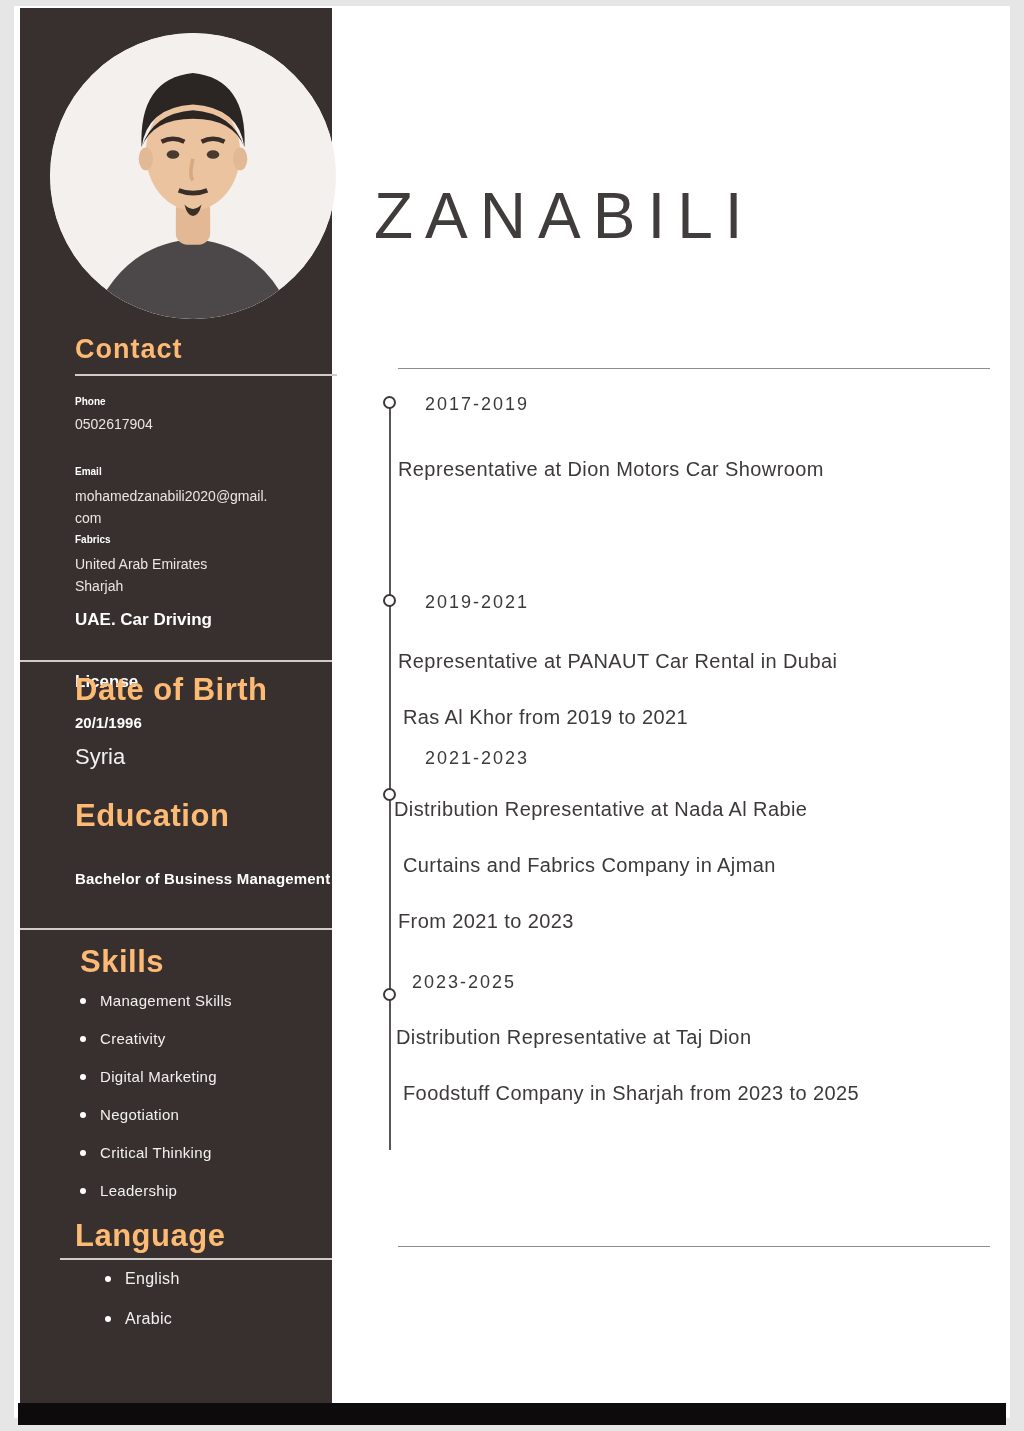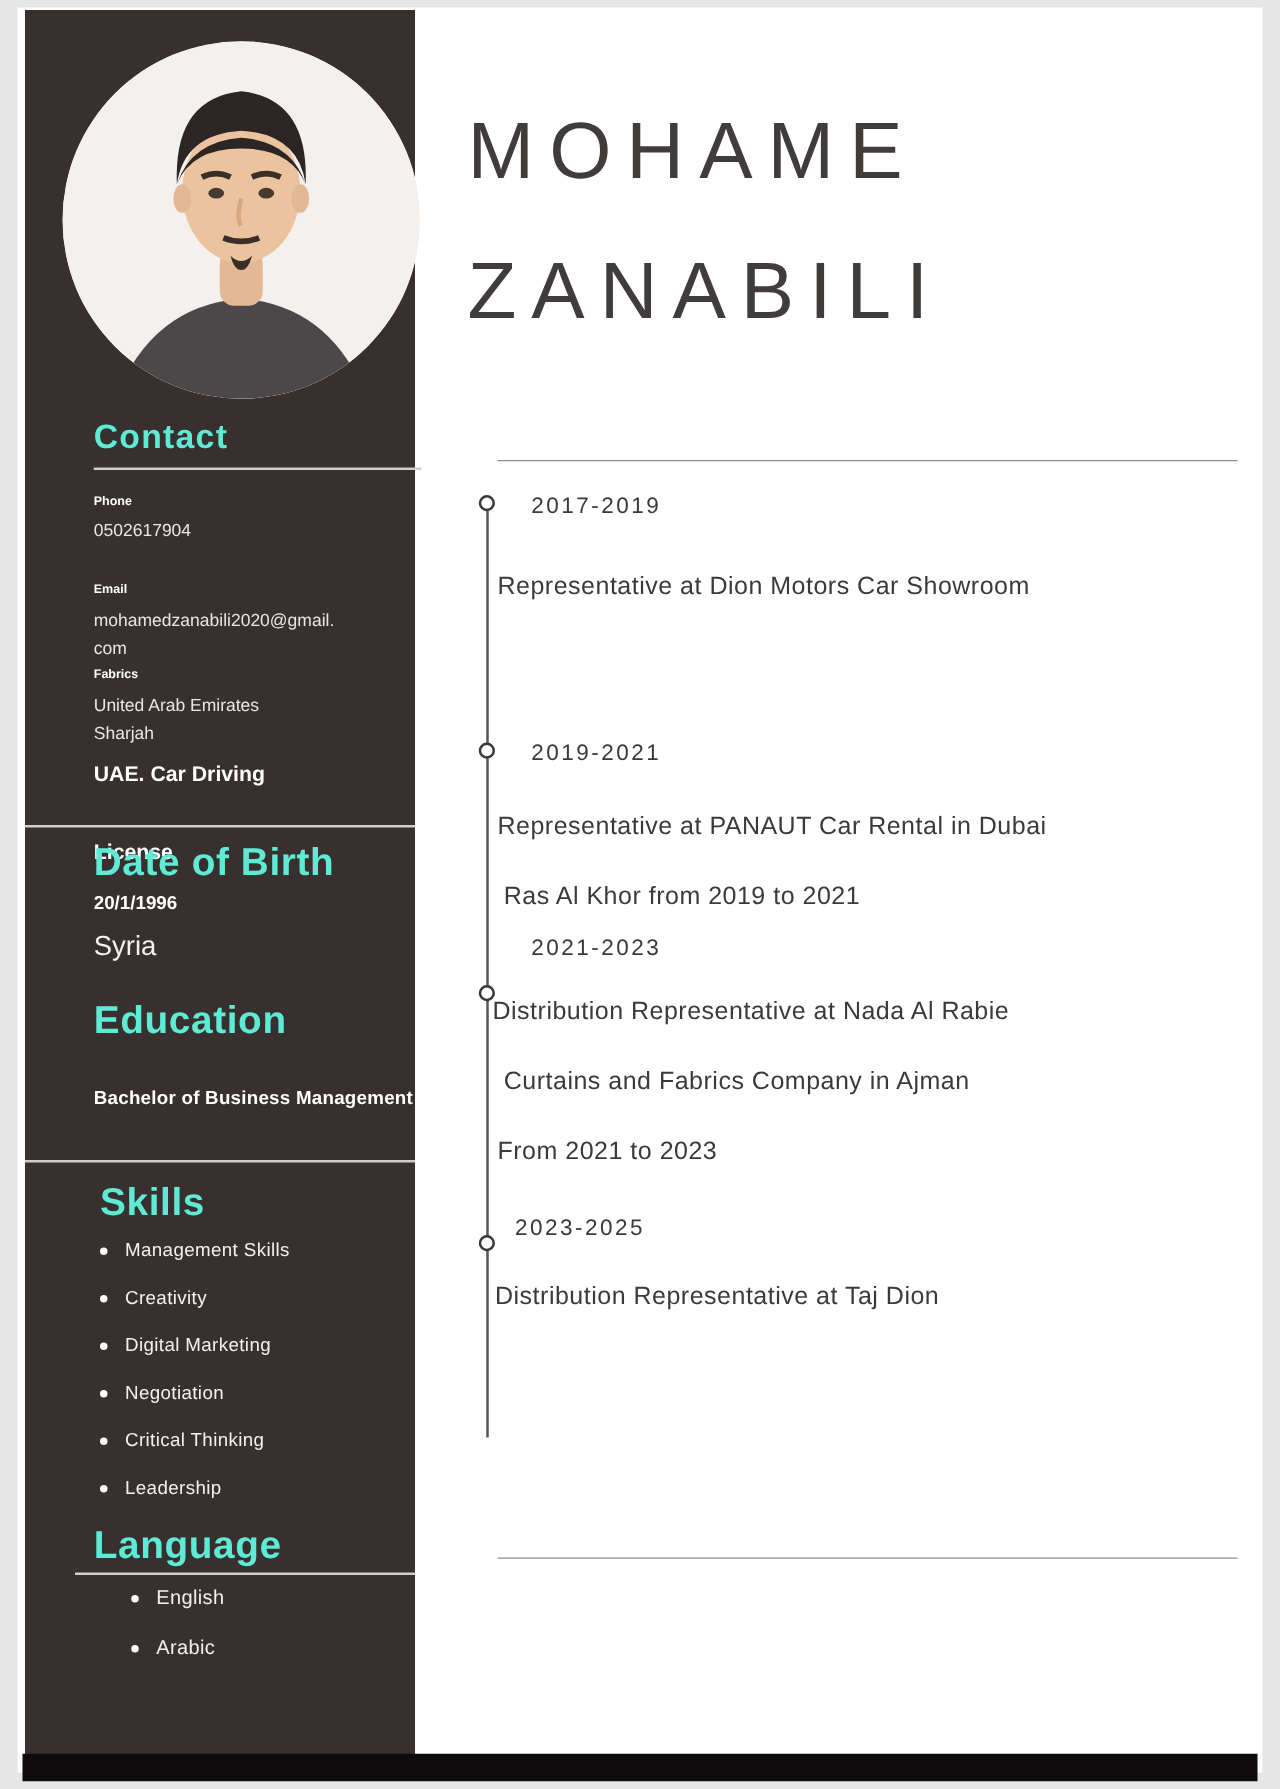--- a/index.html
+++ b/index.html
@@ -15,21 +15,21 @@
   
   .sidebar {
     position:absolute; left:20px; top:8px; width:312px; height:1397px;
     background:#37302e; color:#ffffff;
   }
   .photo-wrap {
     position:absolute; left:30px; top:25px; width:286px; height:286px;
     border-radius:50%; overflow:hidden; background:#f7f5f3;
   }
   .photo-wrap svg { width:100%; height:100%; display:block; }
-  .sb-heading { position:absolute; left:55px; color:#5eead4; font-weight:bold; }
+  .sb-heading { position:absolute; left:55px; color:#fdba74; font-weight:bold; }
   .sb-heading.h26 { font-size:27px; letter-spacing:1px; }
   .sb-heading.h24 { font-size:31px; letter-spacing:0.5px; }
   .sb-label { position:absolute; left:55px; font-size:10px; font-weight:bold; color:#fff; }
   .sb-text  { position:absolute; left:55px; font-size:14px; color:#e9e6e4; }
   .sb-rule  { position:absolute; background:#cfcccb; height:2px; }
   .sb-rule.thin { height:1.5px; }
   .bullet-row { position:absolute; left:60px; display:flex; align-items:center; gap:14px; }
   .bullet-dot { width:6px; height:6px; border-radius:50%; background:#fff; flex:0 0 auto; }
   .bullet-txt { font-size:15px; color:#f3f1f0; letter-spacing:0.3px; }
   
@@ -149,22 +149,21 @@
     <div class="bullet-row" style="left:85px; top:1262px">
       <span class="bullet-dot"></span>
       <span class="bullet-txt" style="font-size:16px">English</span>
     </div>
     <div class="bullet-row" style="left:85px; top:1302px">
       <span class="bullet-dot"></span>
       <span class="bullet-txt" style="font-size:16px">Arabic</span>
     </div>
   </div>
 
-  <div class="name" style="top:88px">MOHAME</div>
-  <div class="name" style="top:200px">ZANABILI</div>
+  <div class="name" style="top:184px">ZANABILI</div>
 
   <div class="rule" style="left:398px; top:368px; width:592px"></div>
 
   <div class="tl-line" style="top:402px; height:748px"></div>
 
   <div class="tl-dot" style="left:383px; top:396px"></div>
   <div class="tl-date" style="left:425px; top:394px">2017-2019</div>
   <div class="tl-text" style="left:398px; top:458px">Representative at Dion Motors Car Showroom</div>
 
   <div class="tl-dot" style="left:383px; top:594px"></div>
@@ -174,17 +173,18 @@
 
   <div class="tl-date" style="left:425px; top:748px">2021-2023</div>
   <div class="tl-dot" style="left:383px; top:788px"></div>
   <div class="tl-text" style="left:394px; top:798px">Distribution Representative at Nada Al Rabie</div>
   <div class="tl-text" style="left:403px; top:854px">Curtains and Fabrics Company in Ajman</div>
   <div class="tl-text" style="left:398px; top:910px">From 2021 to 2023</div>
 
   <div class="tl-date" style="left:412px; top:972px">2023-2025</div>
   <div class="tl-dot" style="left:383px; top:988px"></div>
   <div class="tl-text" style="left:396px; top:1026px">Distribution Representative at Taj Dion</div>
+  <div class="tl-text" style="left:403px; top:1082px">Foodstuff Company in Sharjah from 2023 to 2025</div>
 
   <div class="rule" style="left:398px; top:1246px; width:592px"></div>
 
   <div class="bottom-bar"></div>
 </div>
 
 </body></html>

